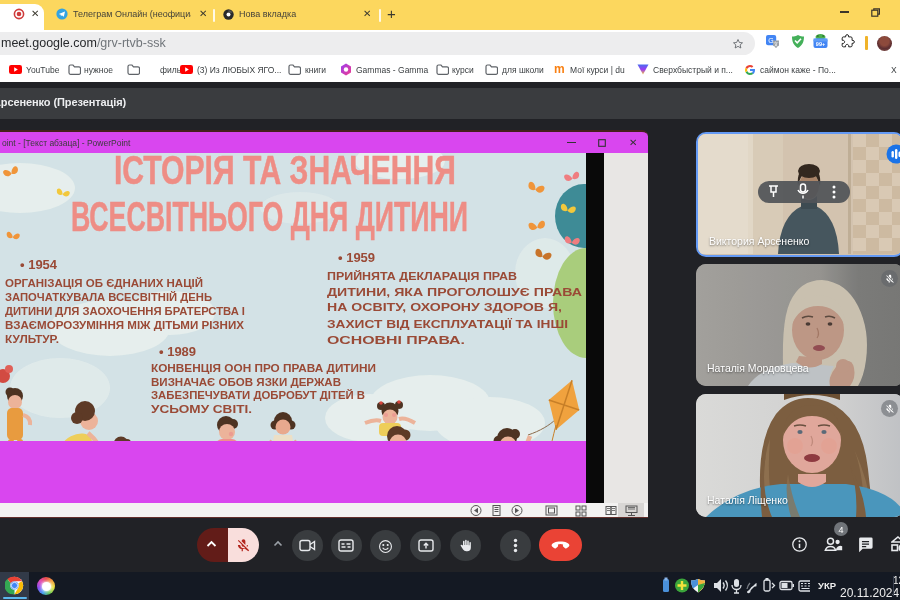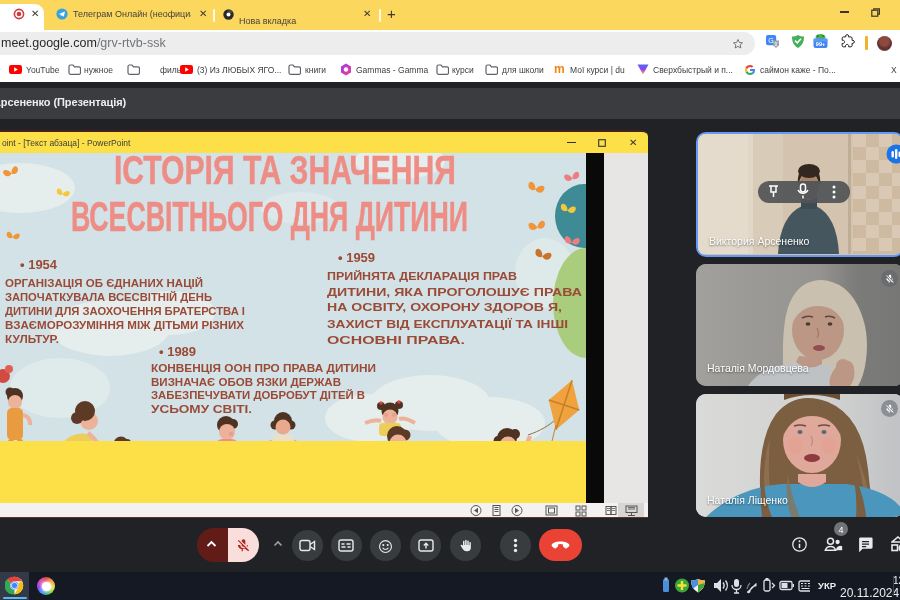--- a/index.html
+++ b/index.html
@@ -23,21 +23,21 @@
 
 #bookmarks { left:0; top:57px; width:900px; height:25px; background:#ffffff; }
 .bm { position:absolute; top:64.5px; font-size:8.5px; color:#3c4043; white-space:nowrap;text-align:center; }
 
 
 #meet { left:0; top:82px; width:900px; height:490px; background:#212226; }
 #band { left:0; top:6px; width:900px; height:31px; background:#3a3c3f; }
 #bandtxt { left:-7px; top:14px; font-size:11px; font-weight:bold; letter-spacing:-0.1px; color:#edeef0; }
 
 
-#ppt { left:0; top:48px; width:648px; height:388px; background:#fde047; border-radius:0 6px 0 0; border-top:2px solid #46201c; border-bottom:1px solid #64302c; overflow:hidden; }
+#ppt { left:0; top:48px; width:648px; height:388px; background:#d946ef; border-radius:0 6px 0 0; border-top:2px solid #46201c; border-bottom:1px solid #64302c; overflow:hidden; }
 #ppttitletxt { left:2px; top:6px; font-size:8.5px; color:#3b3b3b; }
 .wbtn { position:absolute; top:0; color:#333; font-size:10px; }
 #pptblack { left:586px; top:21px; width:18px; height:350px; background:#090909; }
 #pptgray { left:604px; top:21px; width:44px; height:350px; background:#e8e6e4; }
 #pptstatus { left:0; top:371px; width:648px; height:15px; background:#f3f2f1; }
 
 
 .tile { position:absolute; left:696px; width:208px; border-radius:10px; overflow:hidden; }
 .name { position:absolute; left:11px; font-size:10.5px; color:#fff; text-shadow:0 1px 2px rgba(0,0,0,.5); }
 .micoff { position:absolute; right:8px; top:8px; width:17px; height:17px; border-radius:50%; background:rgba(95,99,104,.55); }
@@ -64,21 +64,21 @@
     <path d="M2.8 6 L9 3.4 L7.8 8.7 L5.9 7.3 L4.9 8.2 L4.8 6.7 Z" fill="#fff"></path>
   </svg>
   <div class="abs tabtxt" style="left:73px;top:9px;width:118px;overflow:hidden">Телеграм Онлайн (неофициал</div>
   <div class="abs tabx" style="left:199px;top:8px">✕</div>
   <div class="abs tabsep" style="left:213px;top:9px"></div>
   <svg class="abs" style="left:223px;top:8.5px" width="11" height="11" viewBox="0 0 11 11">
     <circle cx="5.5" cy="5.5" r="5.2" fill="#2a2a2a"></circle>
     <circle cx="5.5" cy="5.5" r="2" fill="#fff"></circle>
     <path d="M5.5 1 A4.5 4.5 0 0 1 9.6 3.8 L5.5 3.8 Z" fill="#555"></path>
   </svg>
-  <div class="abs tabtxt" style="left:239px;top:16px">Нова вкладка</div>
+  <div class="abs tabtxt" style="left:239px;top:9px">Нова вкладка</div>
   <div class="abs tabx" style="left:363px;top:8px">✕</div>
   <div class="abs tabsep" style="left:379px;top:9px"></div>
   <div class="abs" style="left:387px;top:5px;font-size:15px;color:#3b392f">+</div>
   <div class="abs" style="left:840px;top:11px;width:9px;height:1.6px;background:#3b352a"></div>
   <svg class="abs" style="left:871px;top:8px" width="9" height="9" viewBox="0 0 9 9">
     <rect x="0.8" y="2.2" width="6" height="6" fill="none" stroke="#3b352a" stroke-width="1.2"></rect>
     <path d="M2.8 2.2 L2.8 0.8 L8.4 0.8 L8.4 6.2 L6.8 6.2" fill="none" stroke="#3b352a" stroke-width="1.2"></path>
   </svg>
 
   <div id="toolbar" class="abs"></div>

